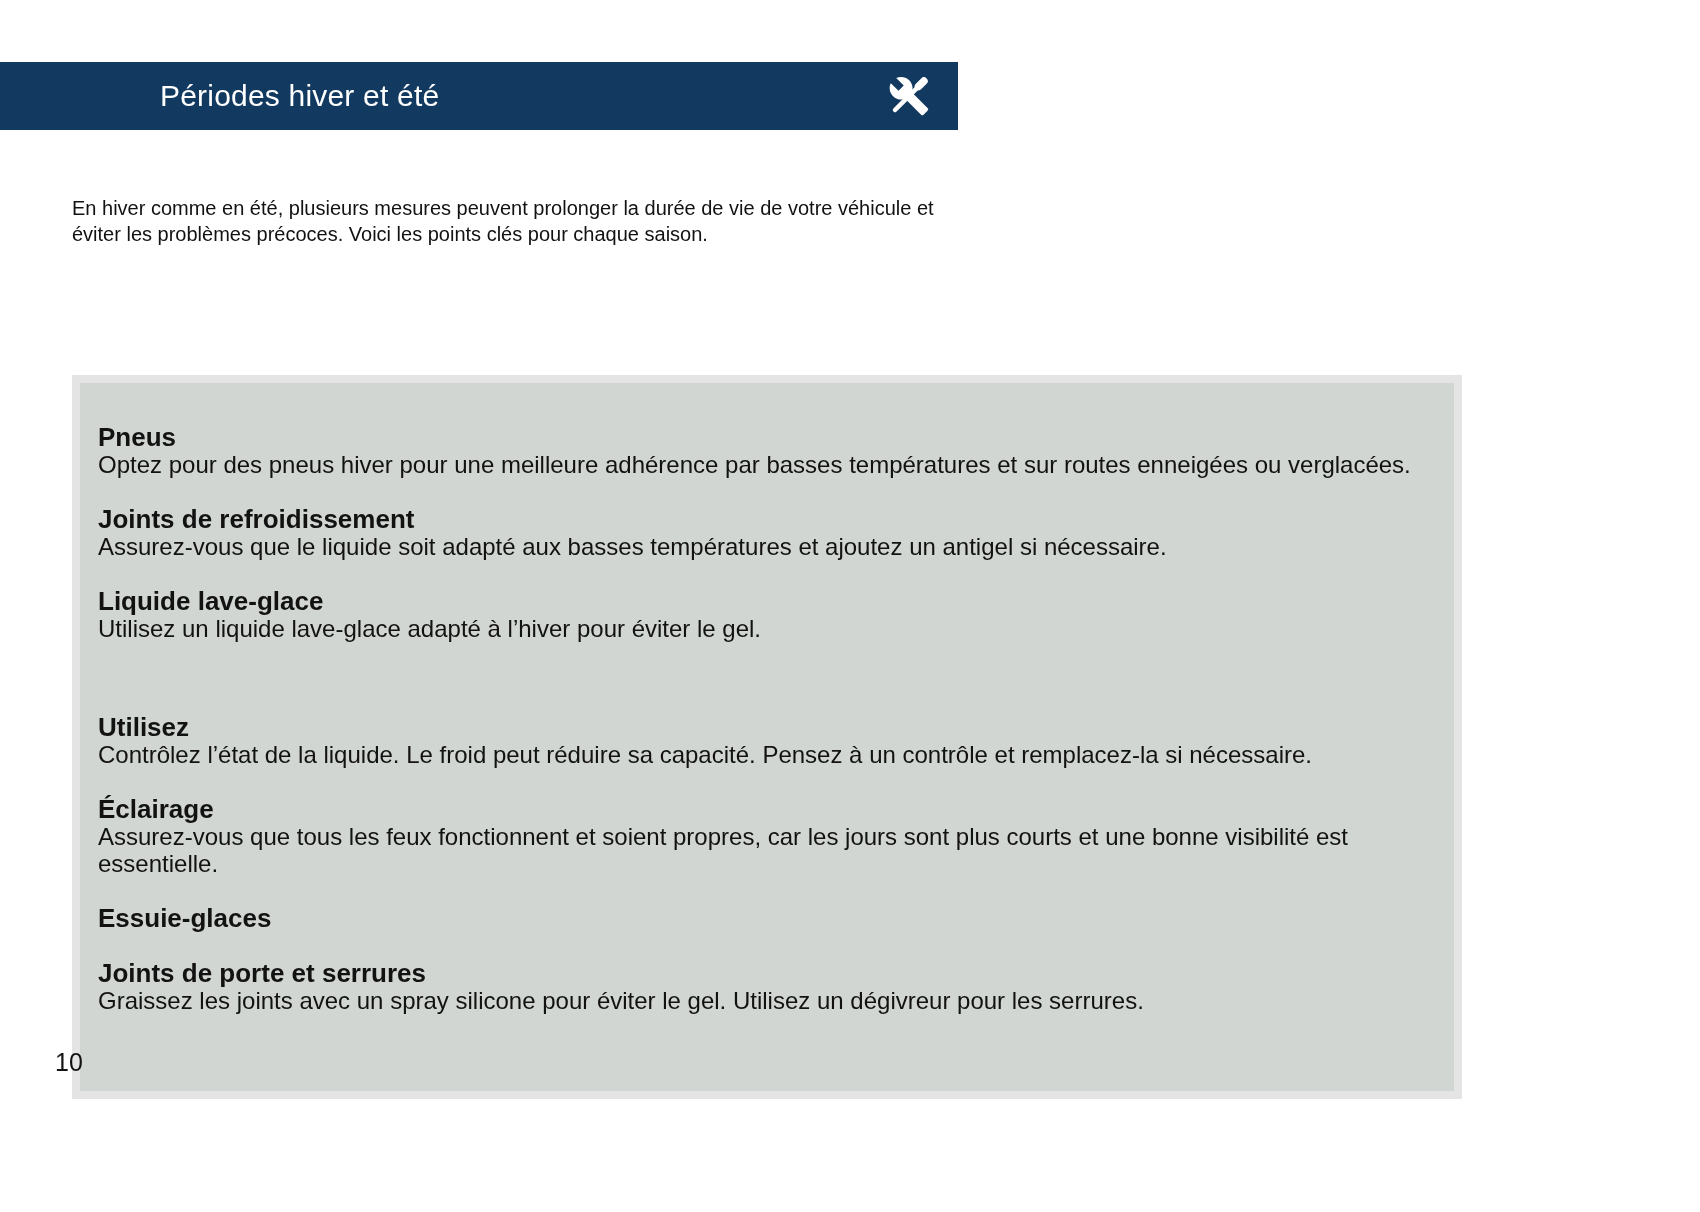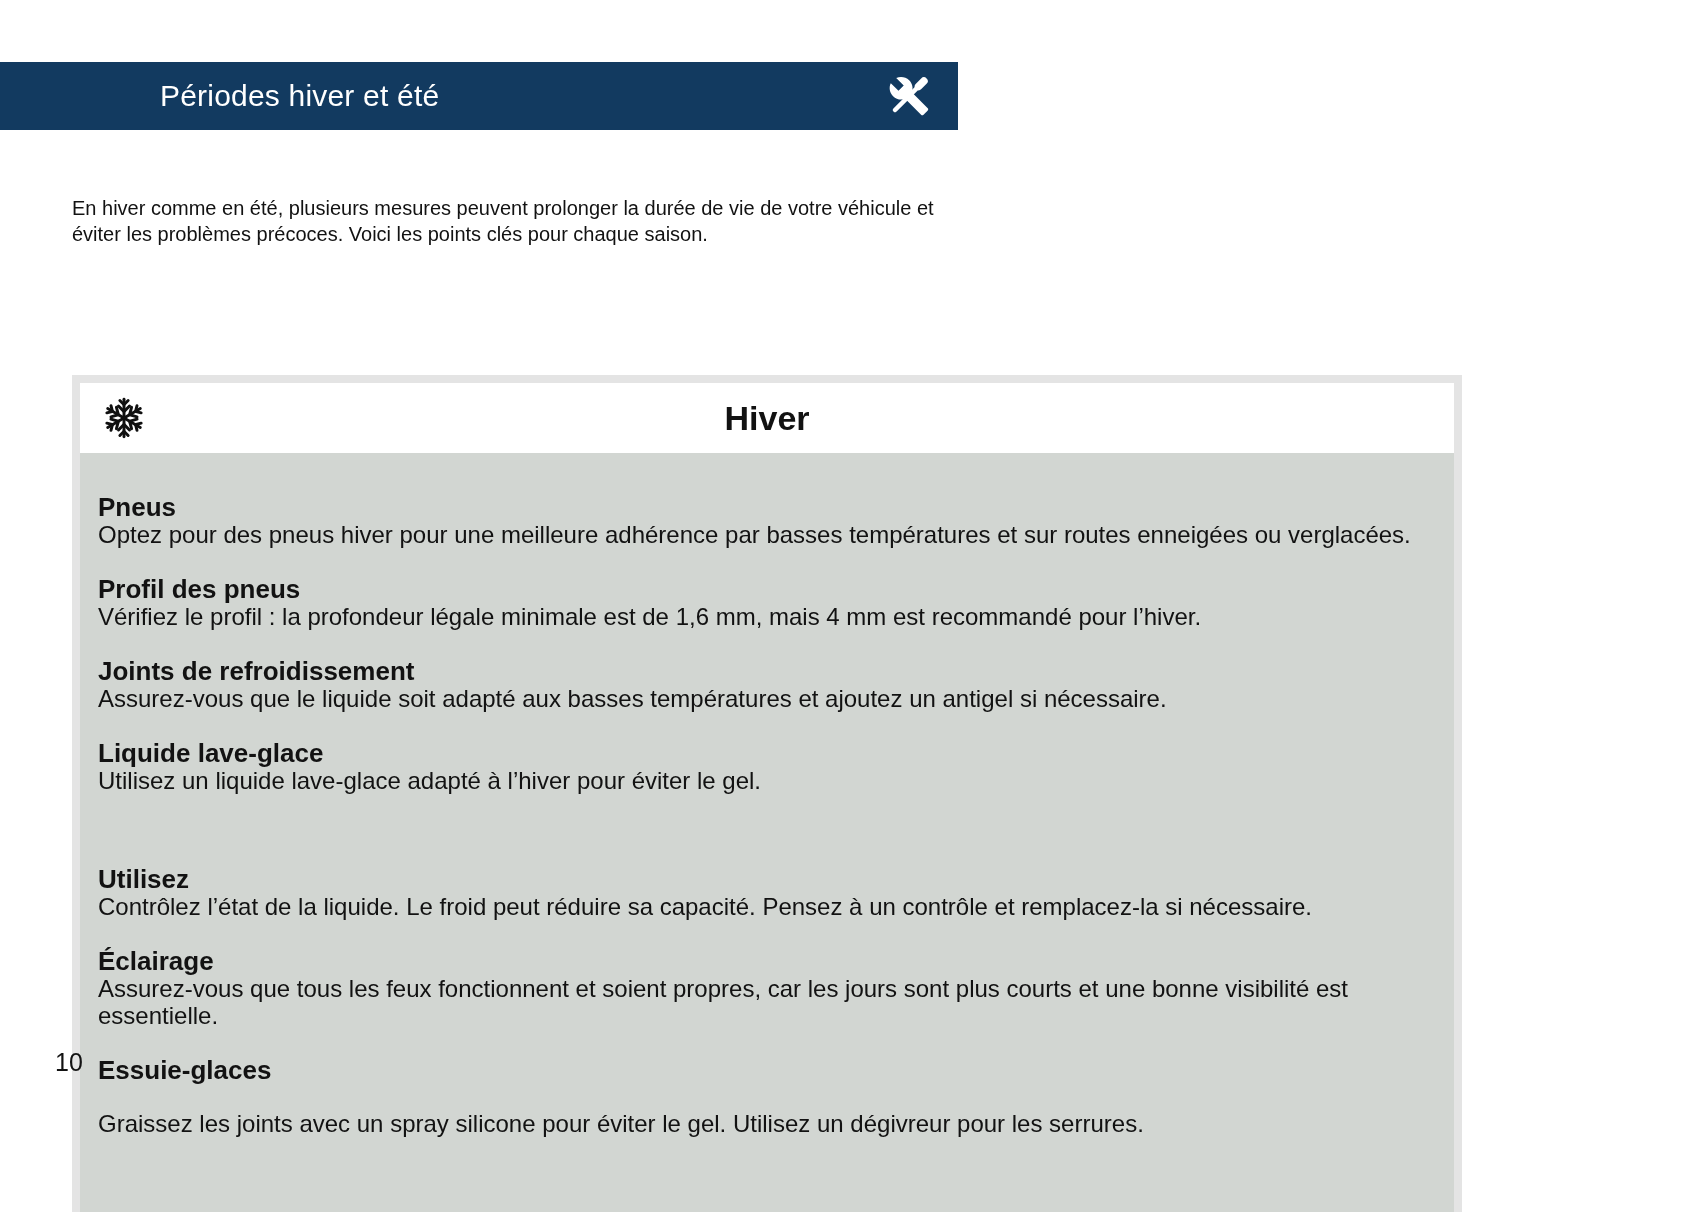--- a/index.html
+++ b/index.html
@@ -76,49 +76,25 @@
         <path d="M4 20 L17.5 6.5" stroke-width="2.6"></path>
         <path d="M17.5 6.5 L20.5 3.5" stroke-width="4.4"></path>
       </g>
     </svg>
   </span>
 </div>
 
 <p class="intro">En hiver comme en été, plusieurs mesures peuvent prolonger la durée de vie de votre véhicule et éviter les problèmes précoces. Voici les points clés pour chaque saison.</p>
 
 <div class="card">
-  <div class="card-header">
-    <span class="snowflake">
-      <svg viewBox="0 0 48 48" width="44" height="44" aria-hidden="true">
-        <defs>
-          <g id="sf-arm" stroke="#101010" stroke-width="3.2" stroke-linecap="round" fill="none">
-            <line x1="24" y1="24" x2="24" y2="3.5"></line>
-            <path d="M18 11 L24 17 L30 11"></path>
-            <path d="M19.5 5 L24 9.5 L28.5 5"></path>
-          </g>
-        </defs>
-        <use href="#sf-arm"></use>
-        <use href="#sf-arm" transform="rotate(60 24 24)"></use>
-        <use href="#sf-arm" transform="rotate(120 24 24)"></use>
-        <use href="#sf-arm" transform="rotate(180 24 24)"></use>
-        <use href="#sf-arm" transform="rotate(240 24 24)"></use>
-        <use href="#sf-arm" transform="rotate(300 24 24)"></use>
-      </svg>
-    </span>
-    <div class="card-title">Hiver</div>
-  </div>
   <div class="card-body">
     <div class="col">
       <div class="section">
         <h3>Pneus</h3>
         <p>Optez pour des pneus hiver pour une meilleure adhérence par basses températures et sur routes enneigées ou verglacées.</p>
-      </div>
-      <div class="section">
-        <h3>Profil des pneus</h3>
-        <p>Vérifiez le profil : la profondeur légale minimale est de 1,6 mm, mais 4 mm est recommandé pour l’hiver.</p>
       </div>
       <div class="section">
         <h3>Joints de refroidissement</h3>
         <p>Assurez-vous que le liquide soit adapté aux basses températures et ajoutez un antigel si nécessaire.</p>
       </div>
       <div class="section">
         <h3>Liquide lave-glace</h3>
         <p>Utilisez un liquide lave-glace adapté à l’hiver pour éviter le gel.</p>
       </div>
     </div>
@@ -128,19 +104,20 @@
         <p>Contrôlez l’état de la liquide. Le froid peut réduire sa capacité. Pensez à un contrôle et remplacez-la si nécessaire.</p>
       </div>
       <div class="section">
         <h3>Éclairage</h3>
         <p>Assurez-vous que tous les feux fonctionnent et soient propres, car les jours sont plus courts et une bonne visibilité est essentielle.</p>
       </div>
       <div class="section">
         <h3>Essuie-glaces</h3>
       </div>
       <div class="section">
+        <h3>Joints de porte et serrures</h3>
         <p>Graissez les joints avec un spray silicone pour éviter le gel. Utilisez un dégivreur pour les serrures.</p>
       </div>
     </div>
   </div>
 </div>
 
 <div class="page-number">10</div>
 
 </body></html>

